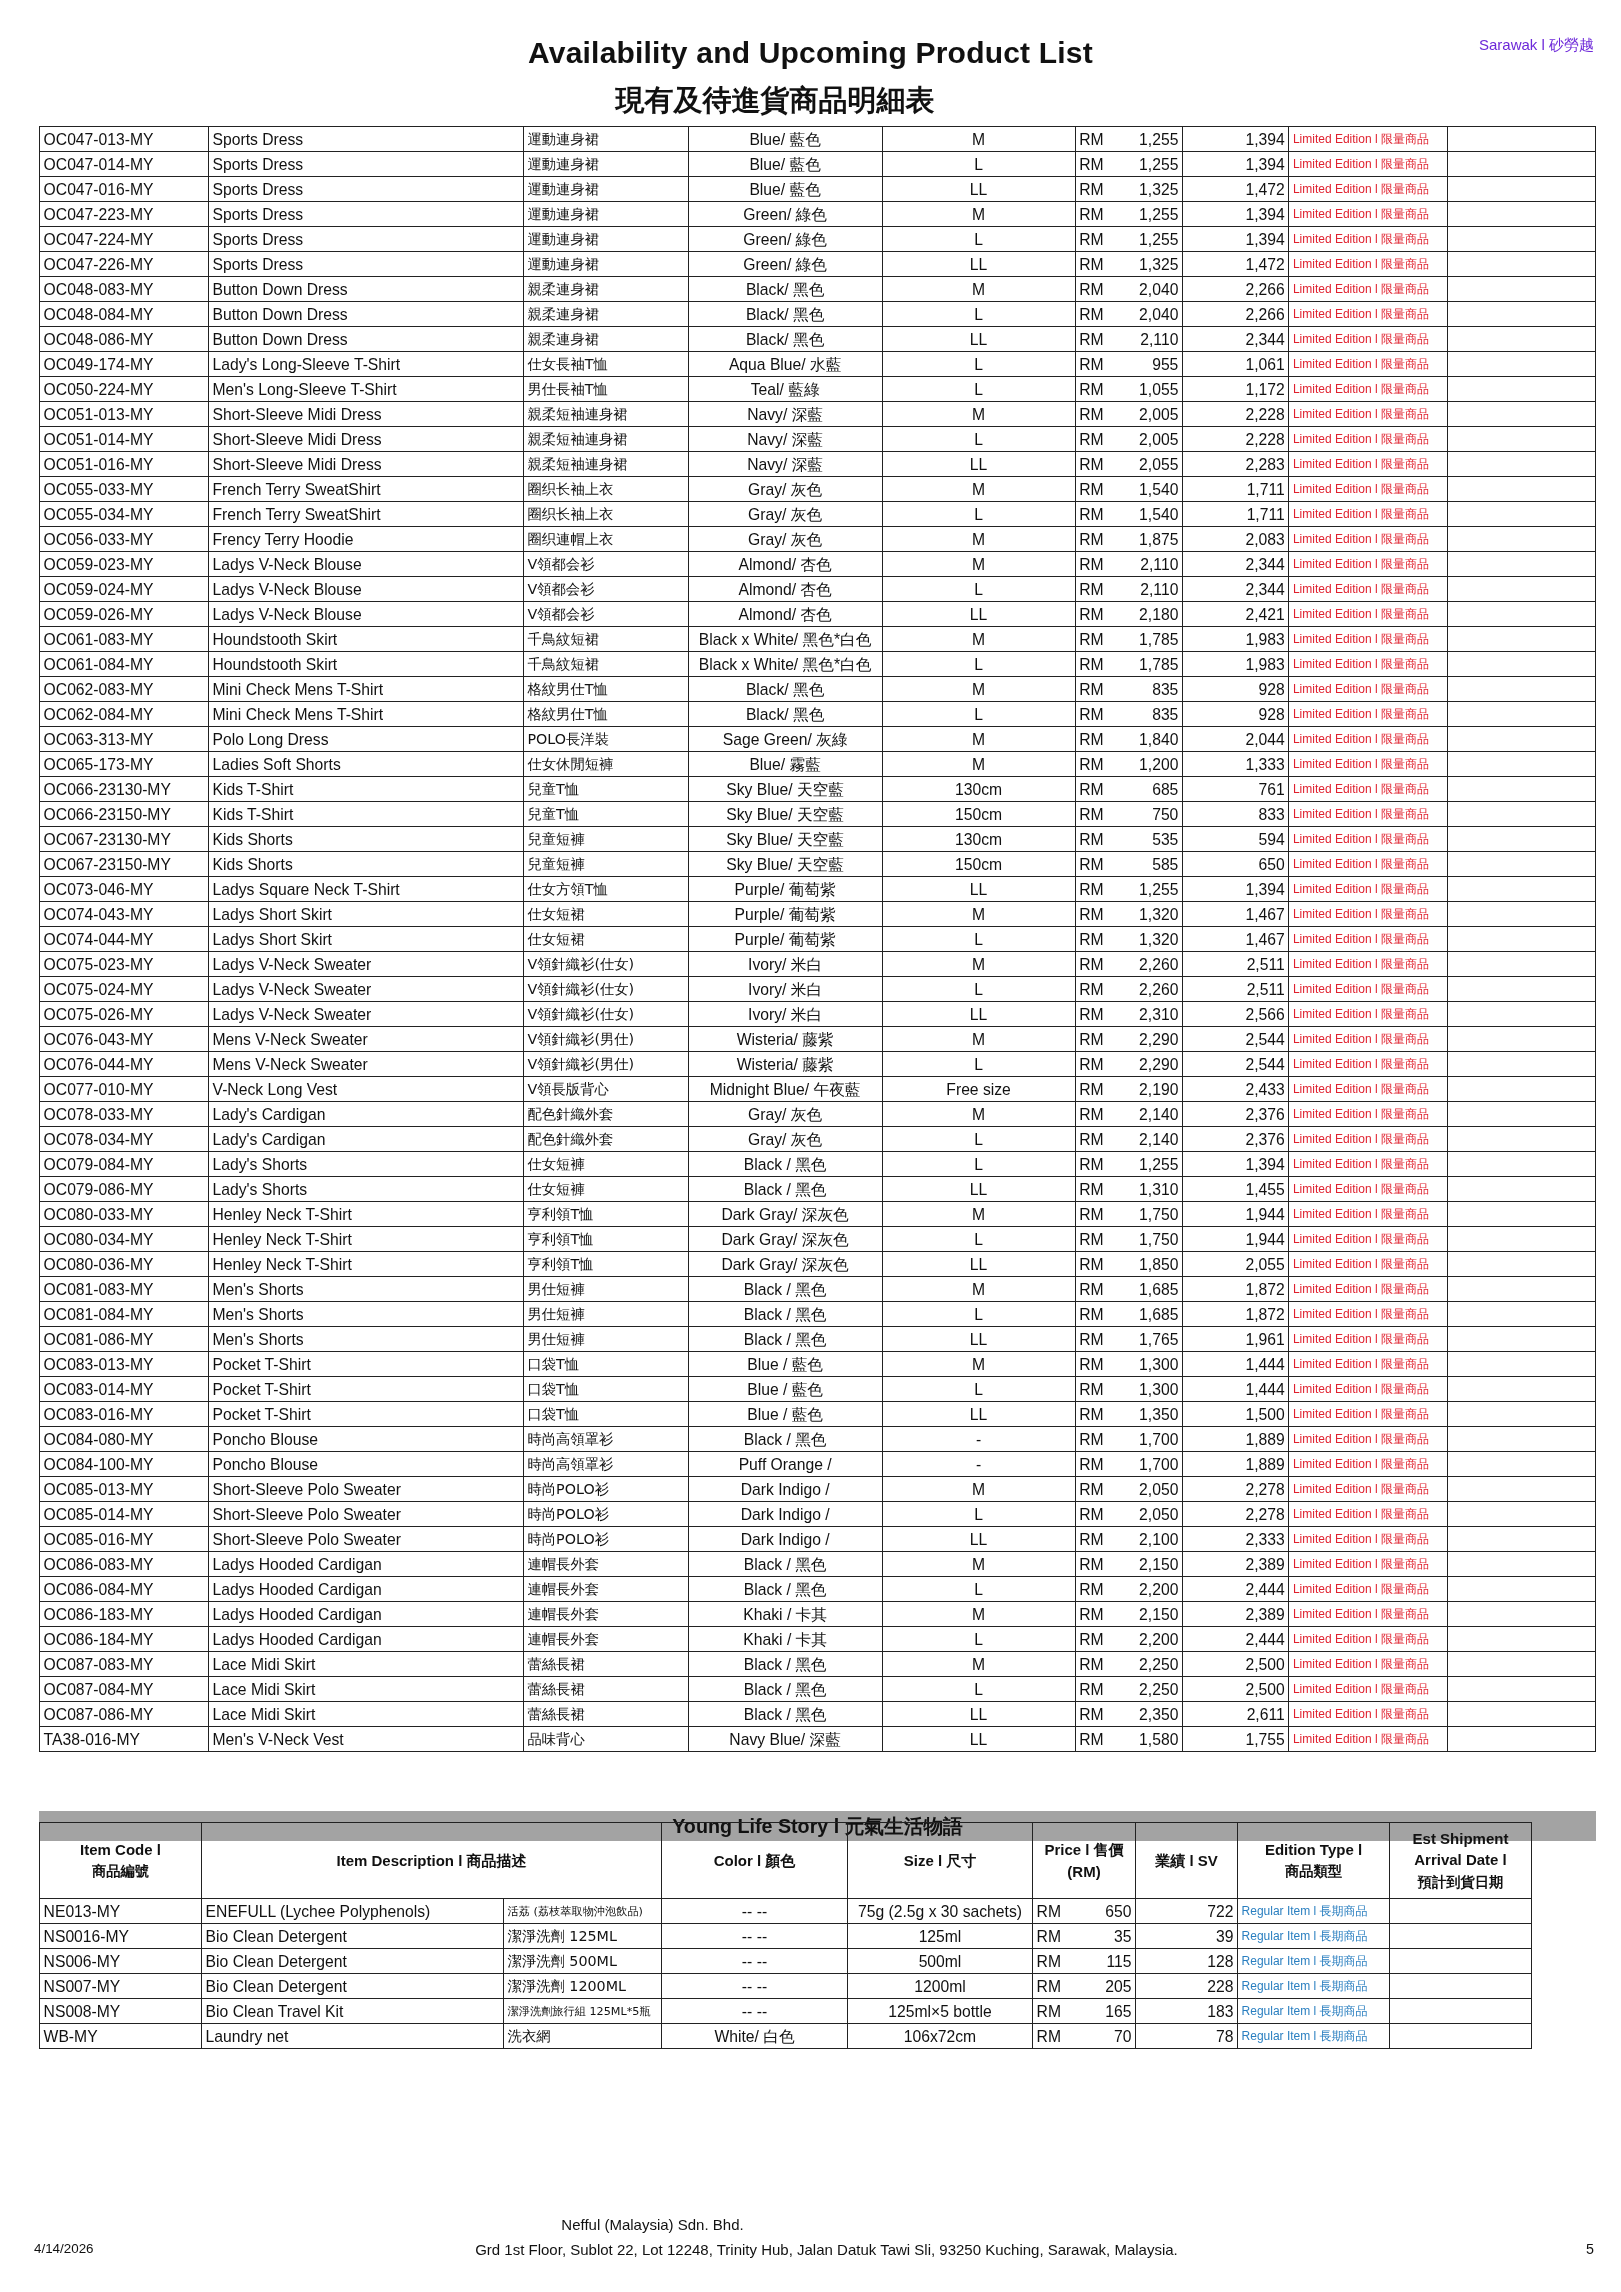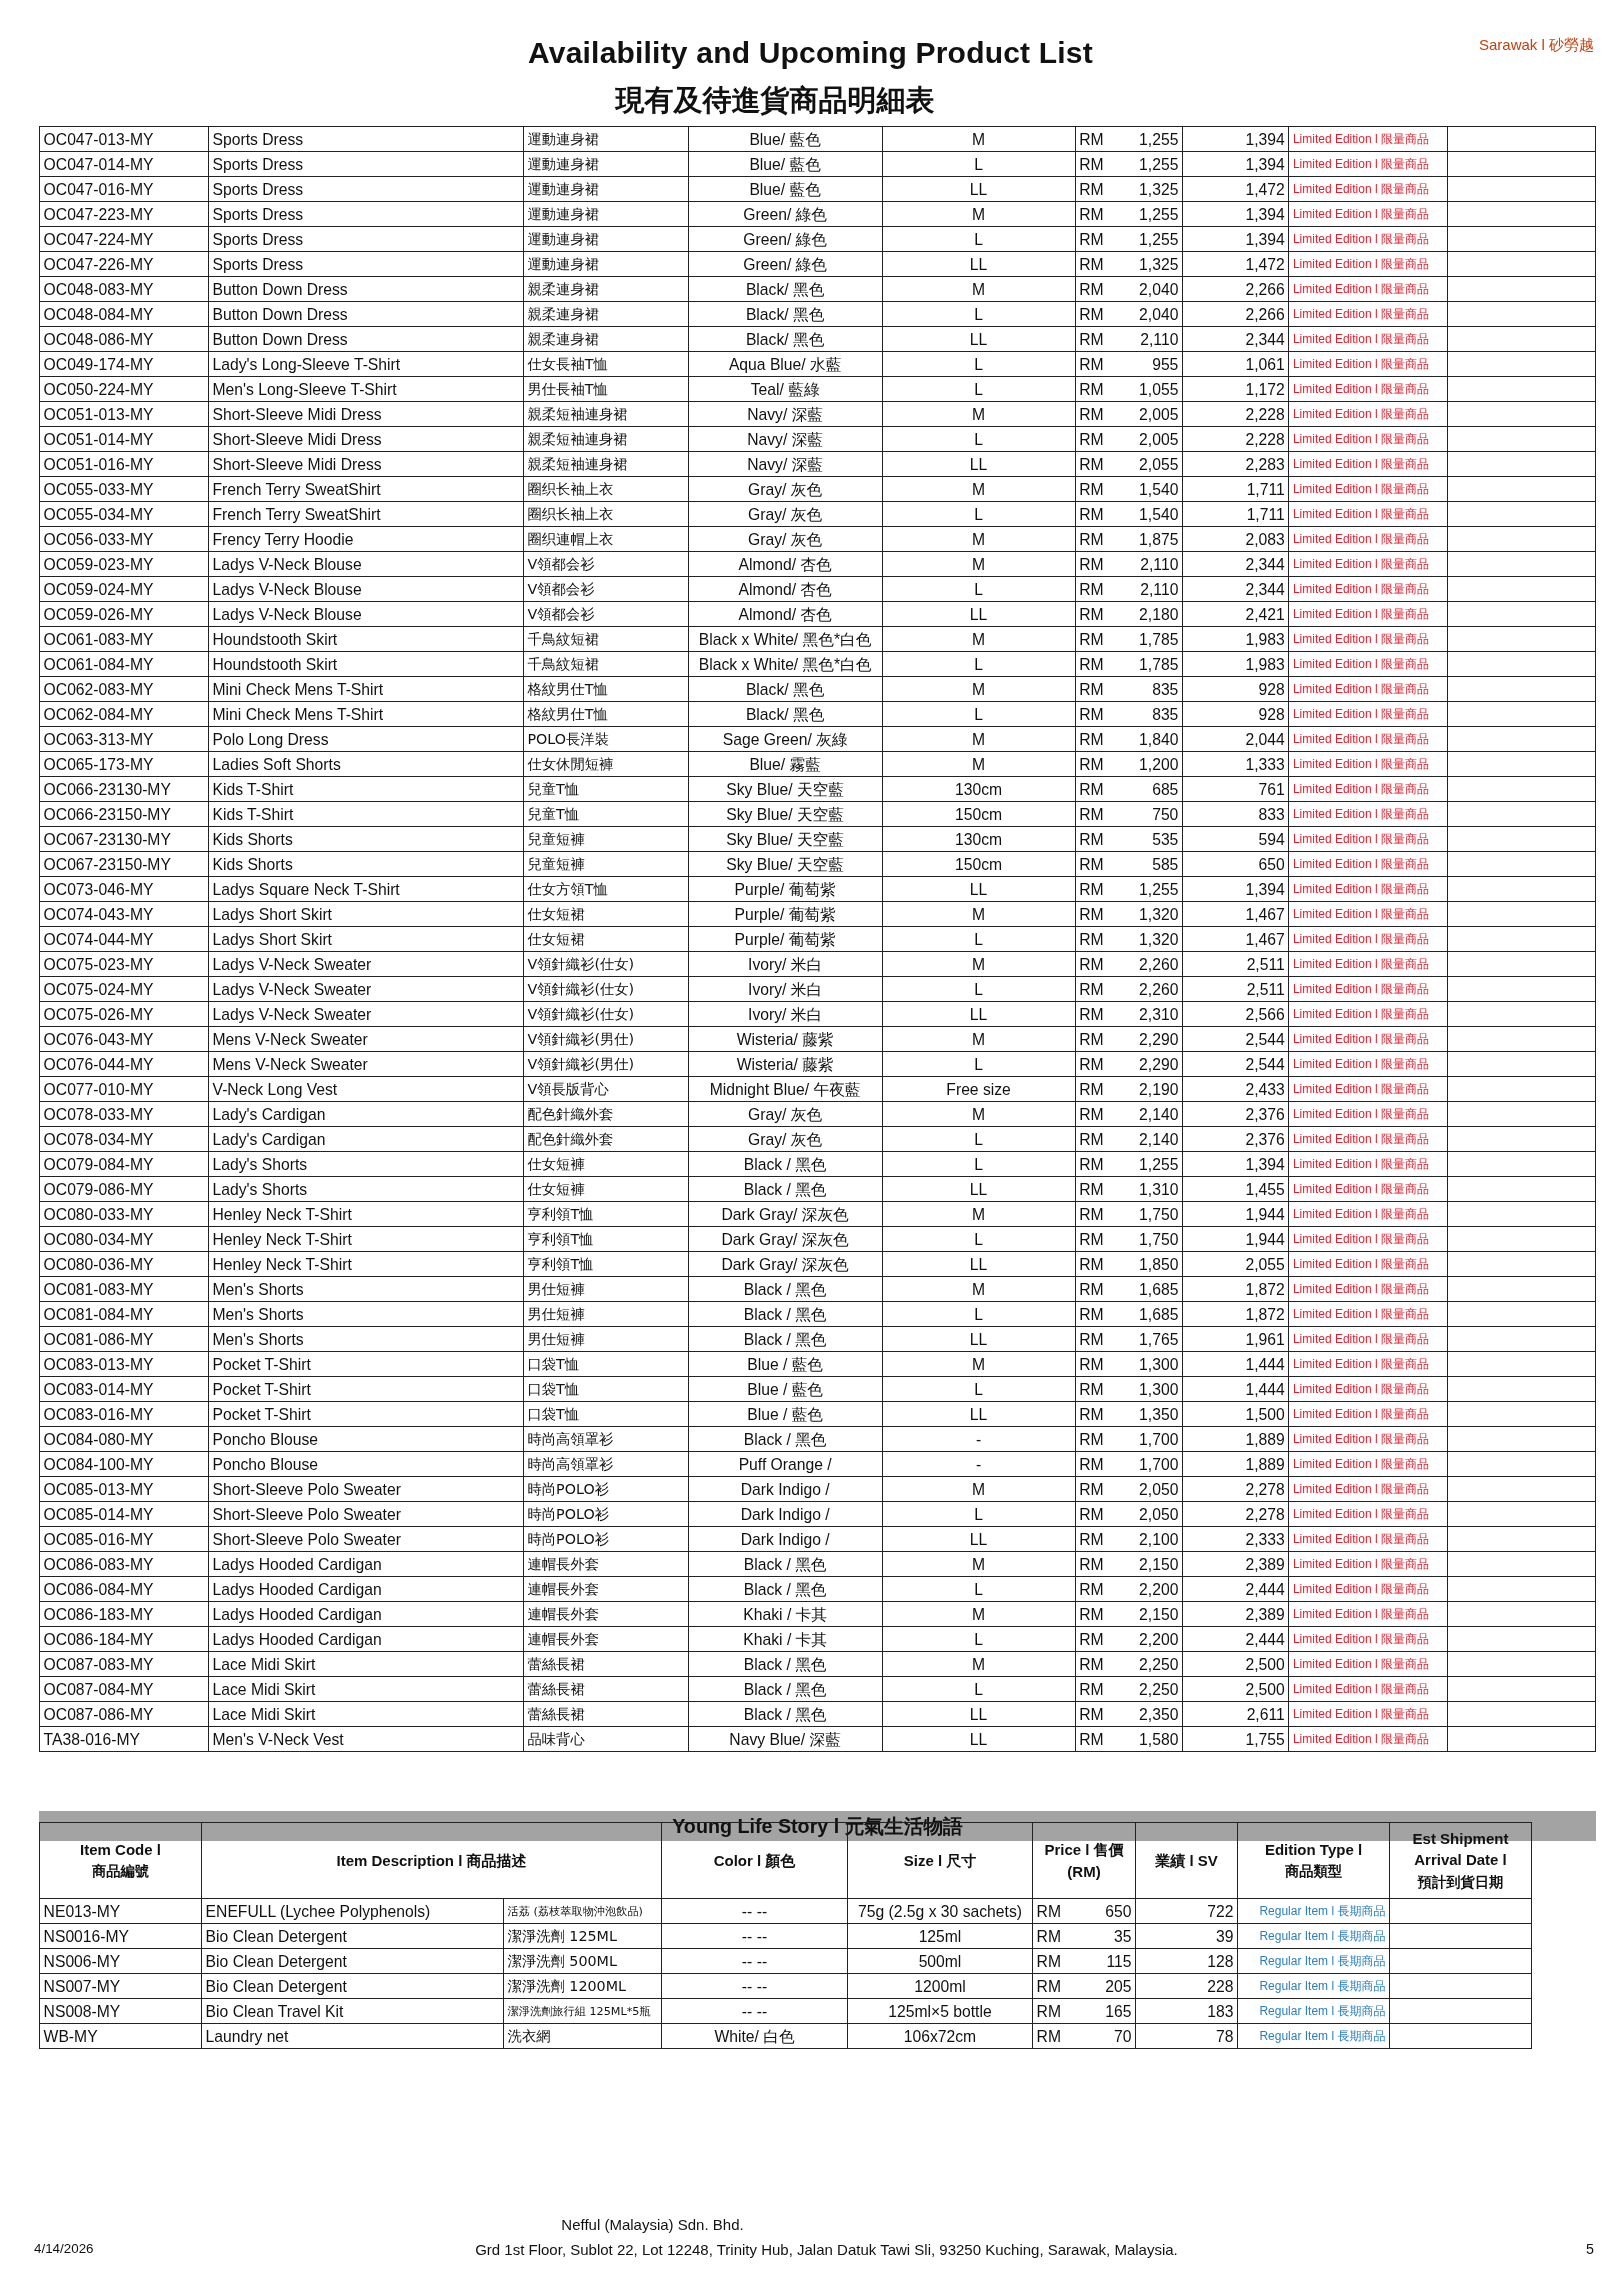--- a/index.html
+++ b/index.html
@@ -1,31 +1,31 @@
 <!DOCTYPE html>
 <html style="font-size:14.3px"><head>
 <meta charset="utf-8">
 <style>
   html, body { margin:0; padding:0; background:#ffffff; }
   body { width:1621px; height:2293px; position:relative; font-family:"DejaVu Sans", "Liberation Sans", sans-serif; color:#111; overflow:hidden; }
   .title-en { position:absolute; top:36px; left:0; width:1621px; text-align:center; font-size:30px; font-weight:bold; font-family:"Liberation Sans", sans-serif; letter-spacing:0.2px; }
   .title-zh { position:absolute; top:81px; left:0; width:1550px; text-align:center; font-size:29px; font-weight:bold; font-family:"DejaVu Sans", sans-serif; }
-  .region { position:absolute; top:36px; right:27px; font-size:15px; color:#c2410c; font-family:"Liberation Sans", sans-serif; }
+  .region { position:absolute; top:36px; right:27px; font-size:15px; color:#6d28d9; font-family:"Liberation Sans", sans-serif; }
   table { border-collapse:collapse; position:absolute; left:39px; table-layout:fixed; }
   td, th { border:1.3px solid #222; padding:0 3.6px; height:24px; font-size:15.7px; white-space:nowrap; overflow:hidden; font-family:"Liberation Sans", sans-serif; line-height:23px; }
   .main-table { top:126px; width:1557px; }
   .c-code{width:162px;} .c-desc{width:302px;} .c-zh{width:158px;} .c-color{width:186px;} .c-size{width:185px;}
   .c-price{width:103px;} .c-sv{width:102px;} .c-ed{width:152px;} .c-arr{width:142px;}
   .zh { font-family:"DejaVu Sans", sans-serif; font-size:14.3px; }
   .center { text-align:center; }
   .price-cell { display:flex; justify-content:space-between; }
   .price-cell span { display:inline-block; }
   .right { text-align:right; }
   .ltd { color:#e0202e; font-size:12px; }
-  .reg { color:#2a7fc0; font-size:12px;text-align:right; }
+  .reg { color:#2a7fc0; font-size:12px; }
   .section-bar { position:absolute; top:1811px; left:39px; width:1557px; height:30px; background:#a3a3a3; text-align:center; font-size:19.7px; font-weight:bold; line-height:30px; font-family:"Liberation Sans", sans-serif; }
   .yls-table { top:1822px; width:1304px; }
   .yls-table th { height:75px; font-weight:bold; text-align:center; white-space:normal; line-height:21.5px; font-size:15px; }
   .small-zh { font-size:11.2px; }
   .footer-company { position:absolute; top:2216px; left:0; width:1305px; text-align:center; font-size:15px; font-family:"Liberation Sans", sans-serif; }
   .footer-address { position:absolute; top:2241px; left:0; width:1621px; text-align:center; font-size:15px; font-family:"Liberation Sans", sans-serif;margin-left:16px; }
   .footer-date { position:absolute; top:2241px; left:34px; font-size:13.4px; font-family:"Liberation Sans", sans-serif; }
   .footer-page { position:absolute; top:2241px; right:27px; font-size:14.3px; font-family:"Liberation Sans", sans-serif; }
 </style>
 </head>

